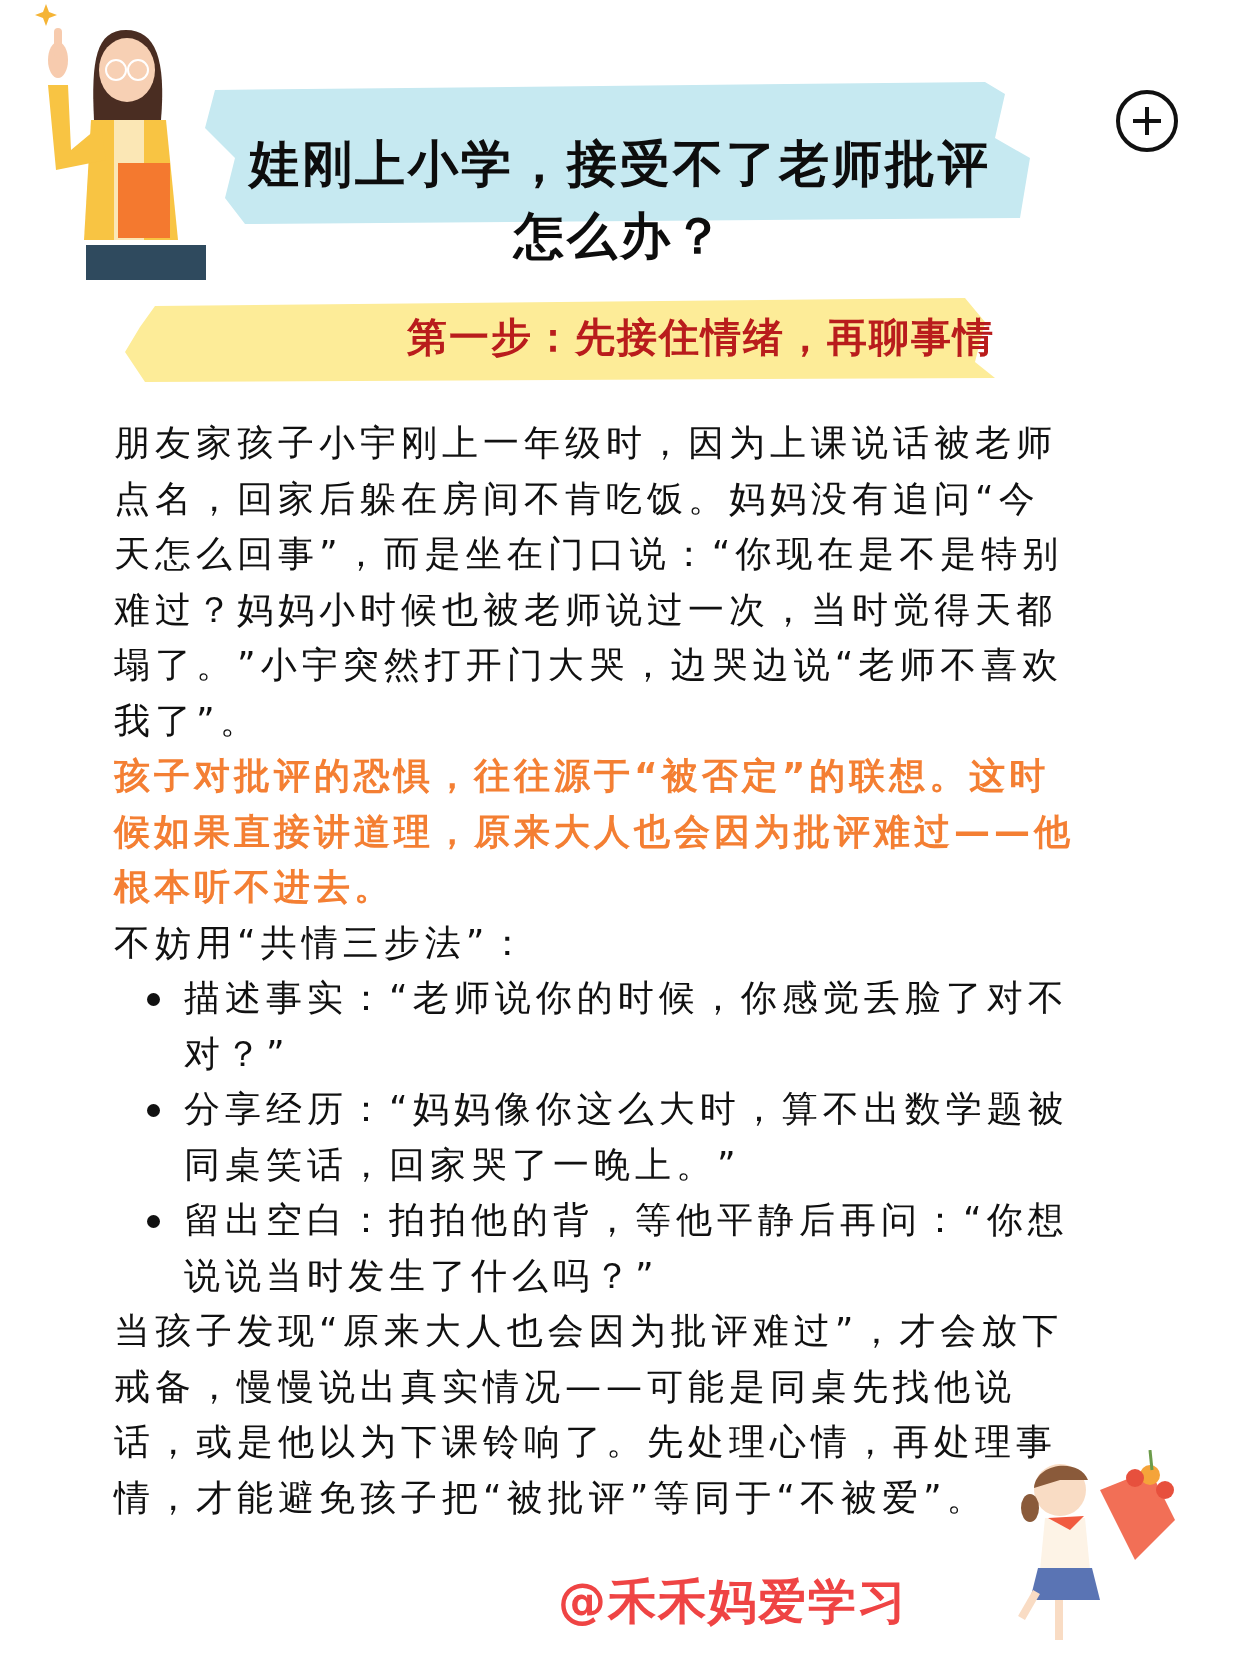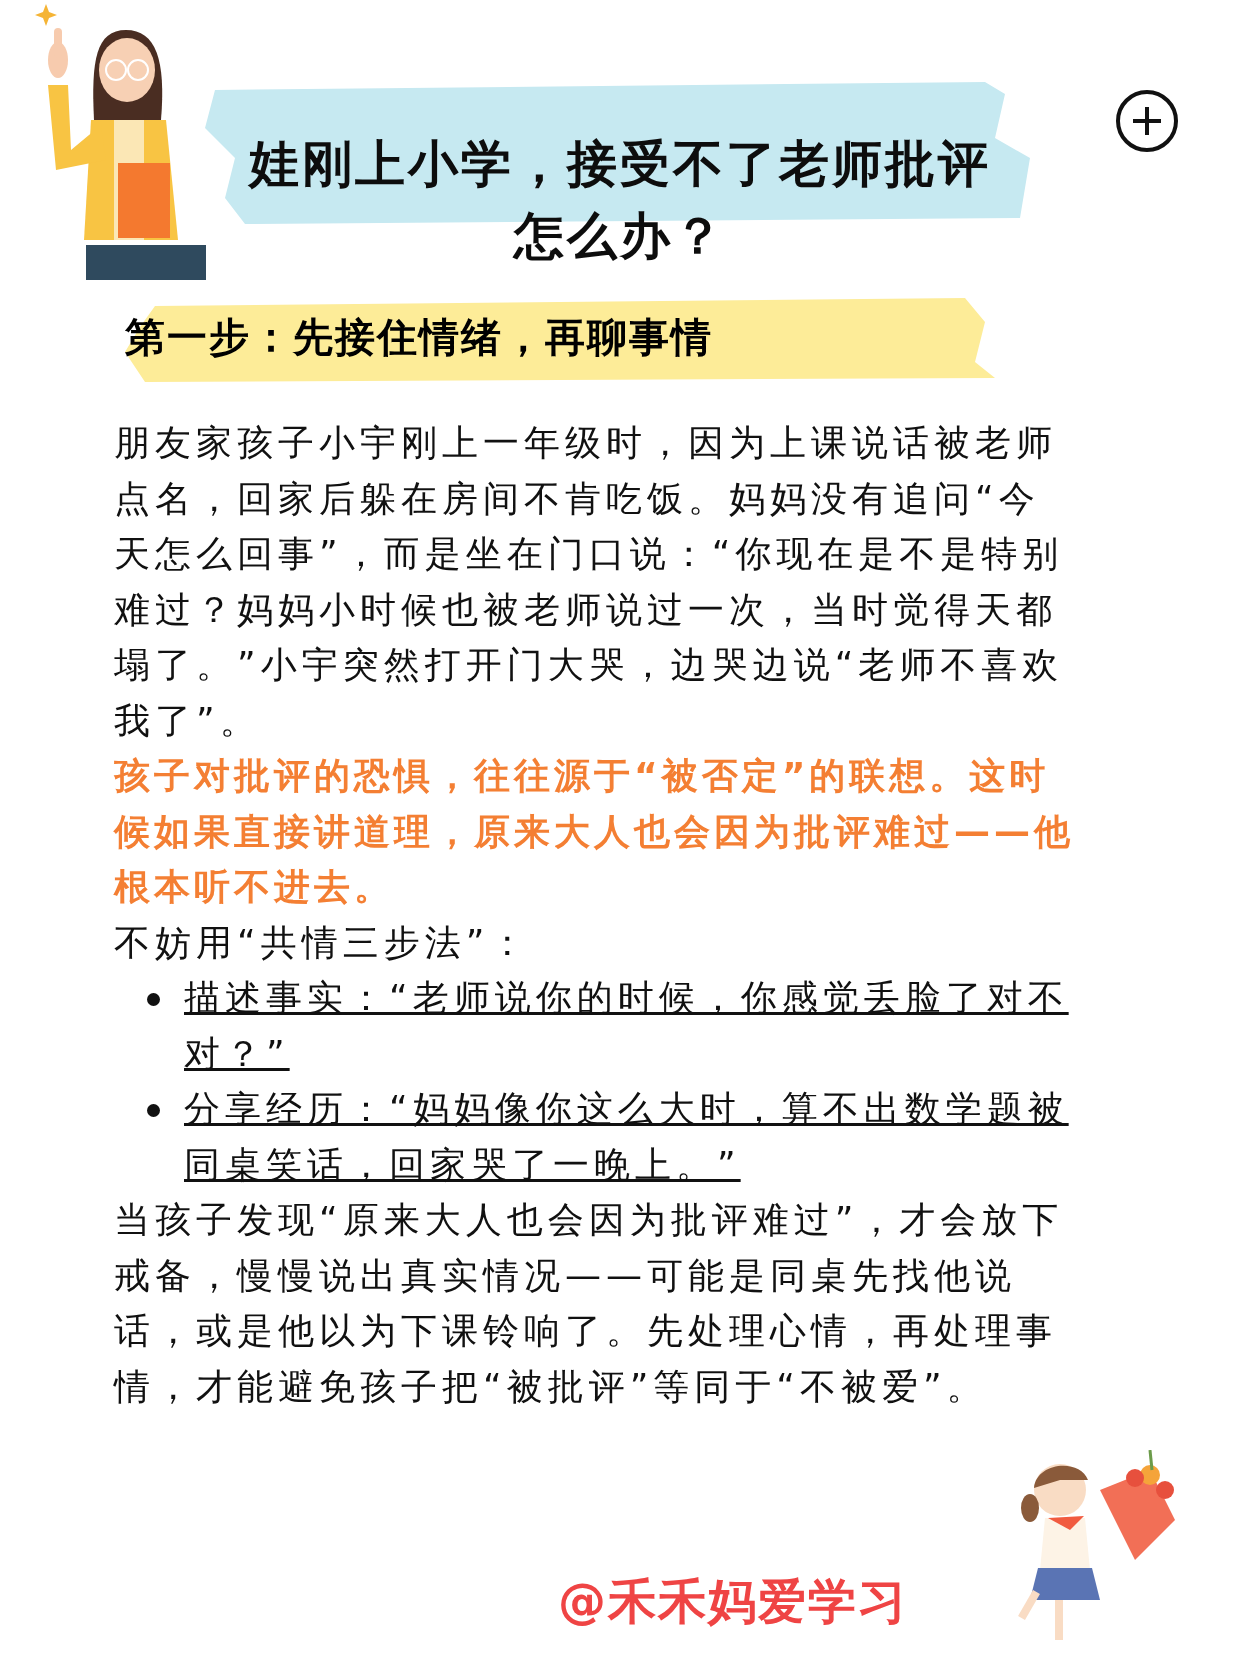--- a/index.html
+++ b/index.html
@@ -8,28 +8,28 @@
   .teacher { position:absolute; left:26px; top:0; width:200px; height:280px; }
   .title-brush { position:absolute; left:205px; top:78px; width:830px; height:150px; }
   .title { position:absolute; left:205px; top:88px; width:830px; text-align:center;
            font-size:50px; font-weight:bold; line-height:72px; letter-spacing:3px; color:#0d0d0d;margin-top:40px; }
   .add-btn { position:absolute; left:1116px; top:90px; width:62px; height:62px; border:4px solid #111;
              border-radius:50%; box-sizing:border-box; cursor:pointer; background:#fff; }
   .add-btn::before, .add-btn::after { content:""; position:absolute; background:#111; left:50%; top:50%; }
   .add-btn::before { width:28px; height:4px; margin-left:-14px; margin-top:-2px; }
   .add-btn::after { width:4px; height:28px; margin-left:-2px; margin-top:-14px; }
   .step-brush { position:absolute; left:125px; top:292px; width:870px; height:92px; }
-  .step-title { position:absolute; left:125px; top:305px; width:870px; text-align:left;
-                font-size:40px; font-weight:bold; letter-spacing:2px; line-height:64px; color:#000000; }
+  .step-title { position:absolute; left:125px; top:305px; width:870px; text-align:right;
+                font-size:40px; font-weight:bold; letter-spacing:2px; line-height:64px; color:#b91c1c; }
   .content { position:absolute; left:114px; top:415px; width:960px; font-size:36px;
              line-height:55.5px; letter-spacing:5px; }
   .content p { margin:0; }
   .orange { color:#f47f33; font-weight:bold; letter-spacing:4px; }
   .content ul { margin:0; padding:0 0 0 70px; list-style:none; }
-  .content li { position:relative;text-decoration:underline; }
+  .content li { position:relative; }
   .content li::before { content:""; position:absolute; left:-37px; top:23px; width:13px; height:13px;
                         border-radius:50%; background:#111; }
   .watermark { position:absolute; left:558px; top:1570px; font-size:48px; font-weight:bold;
                color:#ef4444; letter-spacing:2px; }
   .girl { position:absolute; left:1000px; top:1450px; width:200px; height:210px; }
 </style>
 </head>
 <body>
 
 <svg class="teacher" viewBox="0 0 200 280">
@@ -61,20 +61,21 @@
 </svg>
 <div class="step-title">第一步：先接住情绪，再聊事情</div>
 
 <div class="content">
   <p>朋友家孩子小宇刚上一年级时，因为上课说话被老师点名，回家后躲在房间不肯吃饭。妈妈没有追问“今天怎么回事”，而是坐在门口说：“你现在是不是特别难过？妈妈小时候也被老师说过一次，当时觉得天都塌了。”小宇突然打开门大哭，边哭边说“老师不喜欢我了”。</p>
   <p class="orange">孩子对批评的恐惧，往往源于“被否定”的联想。这时候如果直接讲道理，原来大人也会因为批评难过——他根本听不进去。</p>
   <p>不妨用“共情三步法”：</p>
   <ul>
     <li>描述事实：“老师说你的时候，你感觉丢脸了对不对？”</li>
     <li>分享经历：“妈妈像你这么大时，算不出数学题被同桌笑话，回家哭了一晚上。”</li>
+    <li>留出空白：拍拍他的背，等他平静后再问：“你想说说当时发生了什么吗？”</li>
   </ul>
   <p>当孩子发现“原来大人也会因为批评难过”，才会放下戒备，慢慢说出真实情况——可能是同桌先找他说话，或是他以为下课铃响了。先处理心情，再处理事情，才能避免孩子把“被批评”等同于“不被爱”。</p>
 </div>
 
 <div class="watermark">@禾禾妈爱学习</div>
 
 <svg class="girl" viewBox="0 0 200 210">
   <circle cx="60" cy="40" r="26" fill="#f9dcc4"></circle>
   <path d="M34 38 C36 12 80 8 88 30 L60 30 Z" fill="#8a5a3a"></path>
   <ellipse cx="30" cy="58" rx="9" ry="14" fill="#8a5a3a"></ellipse>

